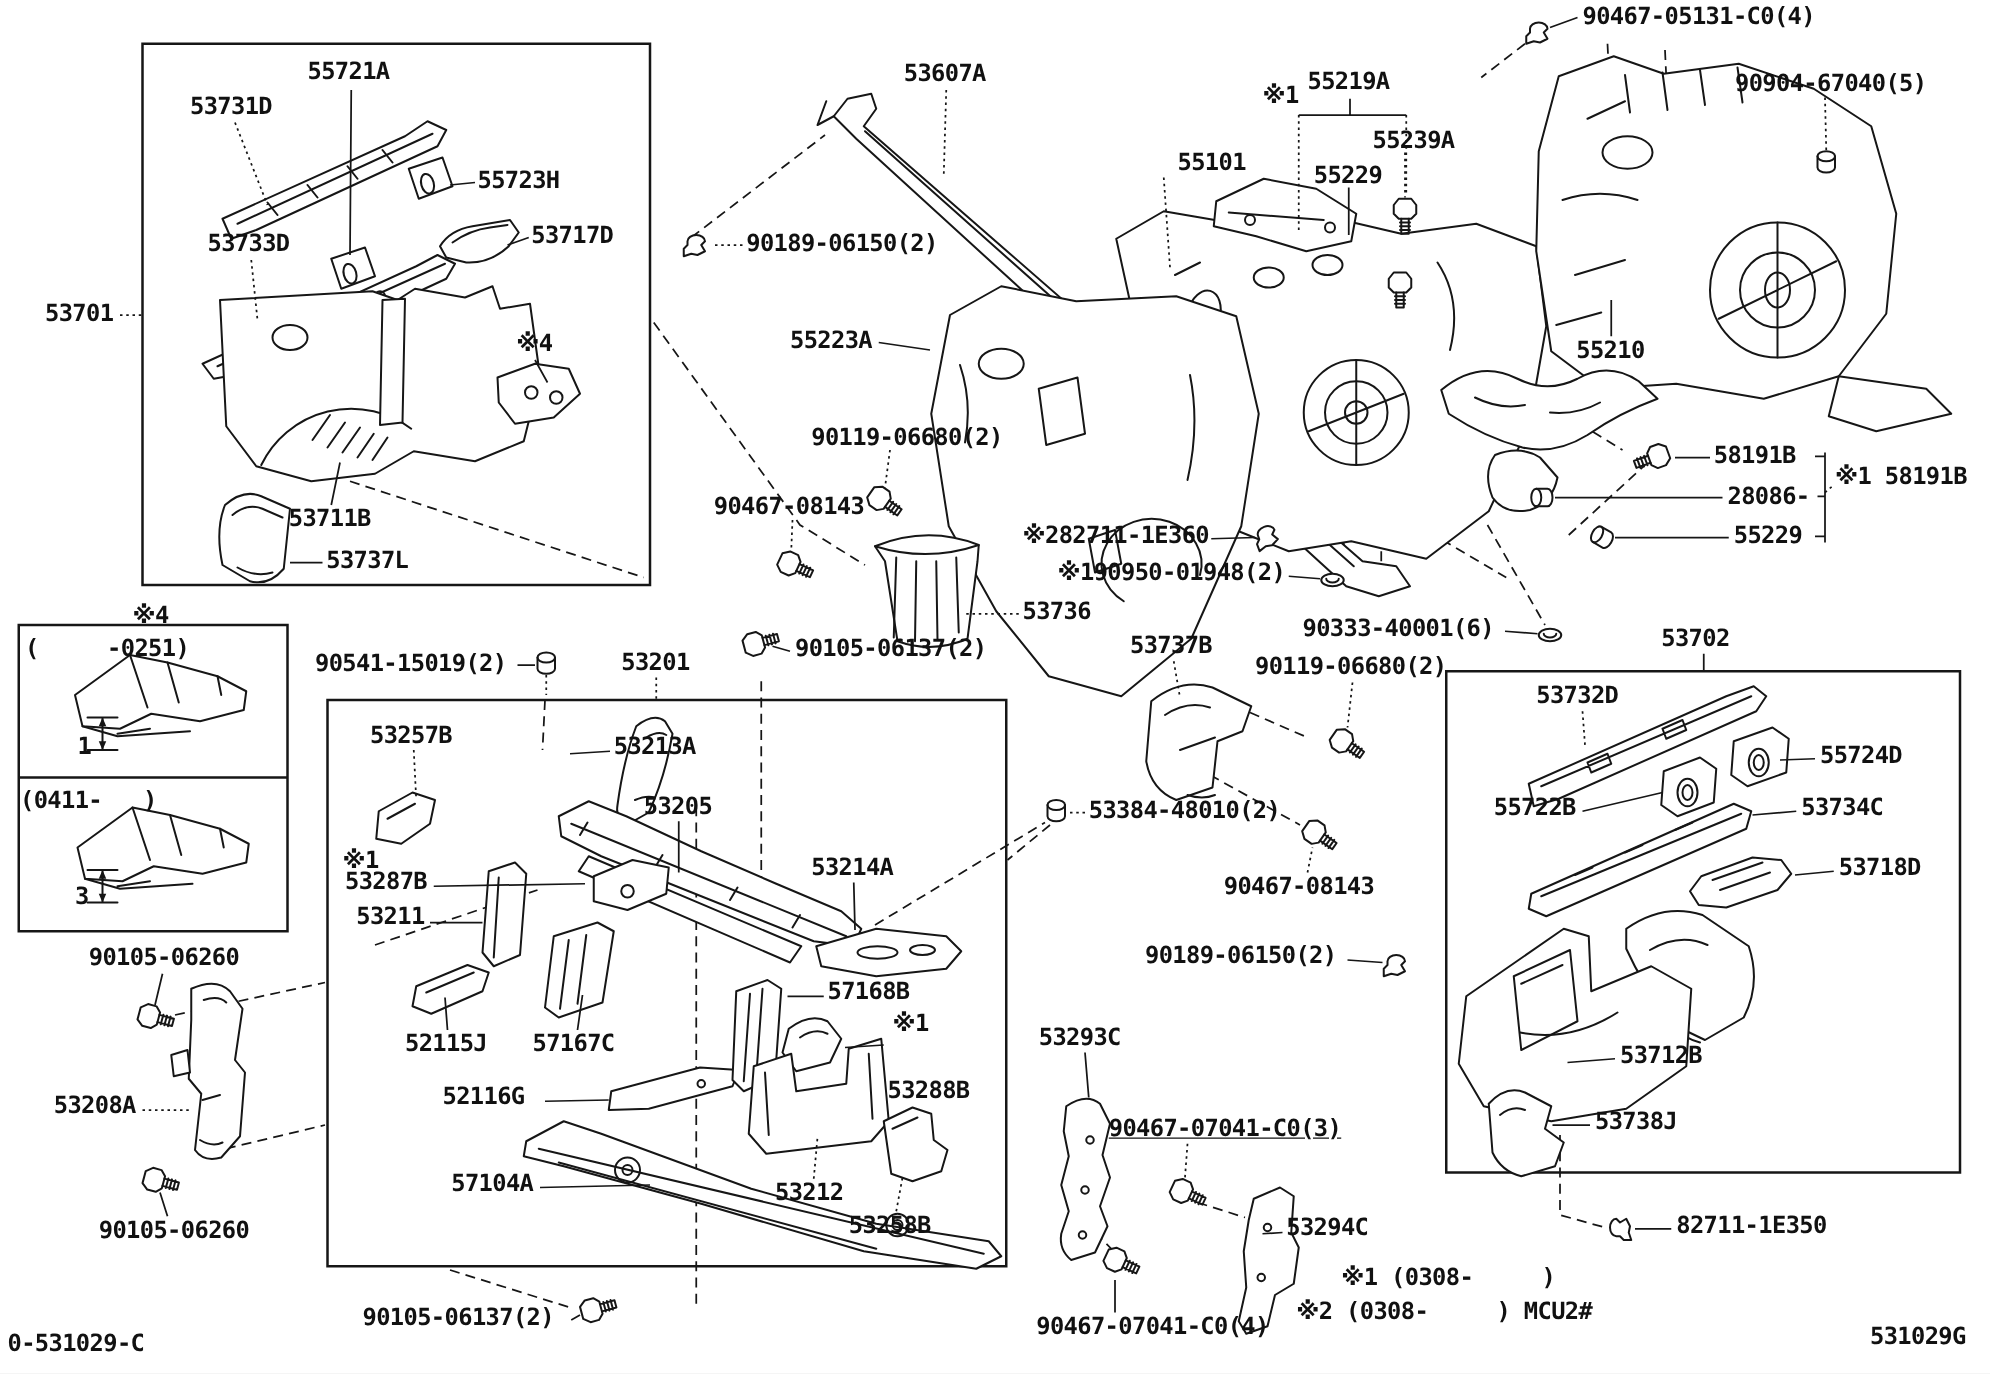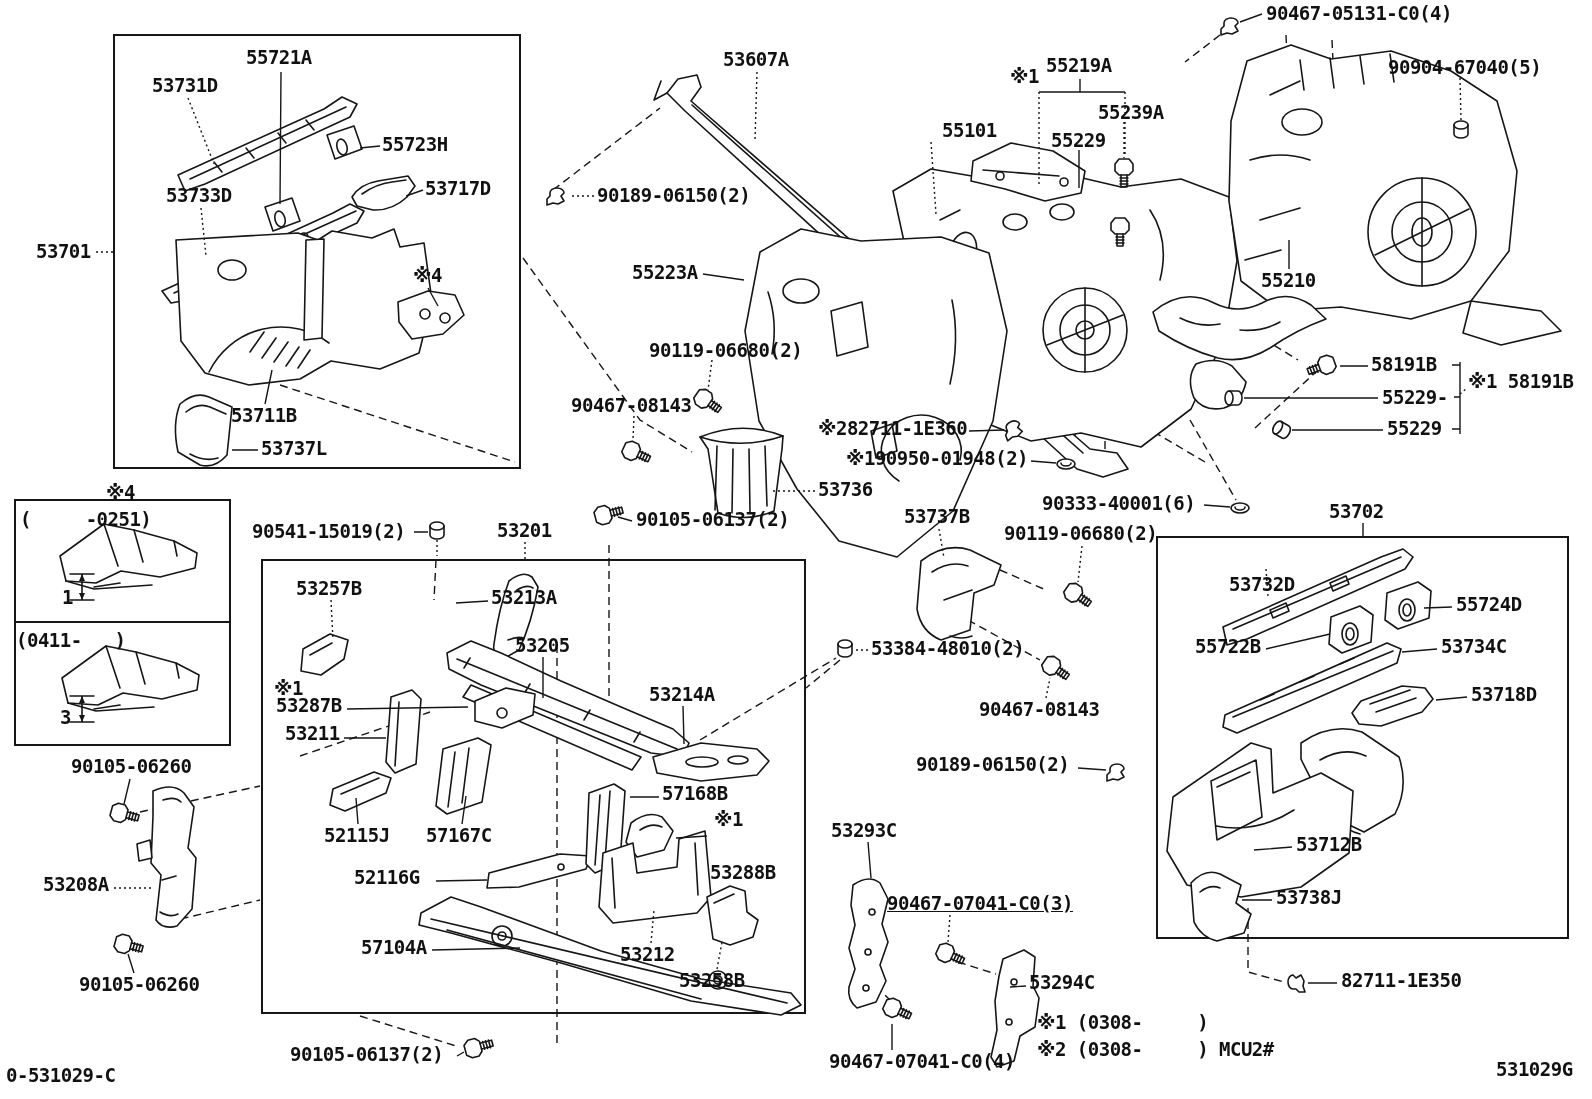--- a/index.html
+++ b/index.html
@@ -317,21 +317,21 @@
       <div class="plabel" style="left: 902px; top: 121px; margin-left: 40px;">55101</div>
       <div class="plabel" style="left: 1010px; top: 67px;">※1</div>
       <div class="plabel" style="left: 1046px; top: 56px;">55219A</div>
       <div class="plabel" style="left: 1098px; top: 103px;">55239A</div>
       <div class="plabel" style="left: 1051px; top: 131px;">55229</div>
       <div class="plabel" style="left: 1266px; top: 4px;">90467-05131-C0(4)</div>
       <div class="plabel" style="left: 1388px; top: 58px;">90904-67040(5)</div>
       <div class="plabel" style="left: 1261px; top: 271px;">55210</div>
       <div class="plabel" style="left: 1371px; top: 355px;">58191B</div>
       <div class="plabel" style="left: 1468px; top: 372px;">※1 58191B</div>
-      <div class="plabel" style="left: 1382px; top: 388px;">55229-</div>
+      <div class="plabel" style="left: 1382px; top: 388px;">28086-</div>
       <div class="plabel" style="left: 1387px; top: 419px;">55229</div>
       <div class="plabel" style="left: 1042px; top: 494px;">90333-40001(6)</div>
       <div class="plabel" style="left: 818px; top: 419px;">※282711-1E360</div>
       <div class="plabel" style="left: 846px; top: 449px;">※190950-01948(2)</div>
       <div class="plabel" style="left: 818px; top: 480px;">53736</div>
       <div class="plabel" style="left: 649px; top: 341px;">90119-06680(2)</div>
       <div class="plabel" style="left: 571px; top: 396px;">90467-08143</div>
       <div class="plabel" style="left: 252px; top: 522px;">90541-15019(2)</div>
       <div class="plabel" style="left: 497px; top: 521px;">53201</div>
       <div class="plabel" style="left: 636px; top: 510px;">90105-06137(2)</div>
@@ -357,25 +357,25 @@
       <div class="plabel" style="left: 290px; top: 1045px;">90105-06137(2)</div>
       <div class="plabel" style="left: 6px; top: 1066px;">0-531029-C</div>
       <div class="plabel" style="left: 904px; top: 507px;">53737B</div>
       <div class="plabel" style="left: 1004px; top: 524px;">90119-06680(2)</div>
       <div class="plabel" style="left: 871px; top: 639px;">53384-48010(2)</div>
       <div class="plabel" style="left: 979px; top: 700px;">90467-08143</div>
       <div class="plabel" style="left: 916px; top: 755px;">90189-06150(2)</div>
       <div class="plabel" style="left: 831px; top: 821px;">53293C</div>
       <div class="plabel" style="left: 887px; top: 894px; text-decoration: underline;">90467-07041-C0(3)</div>
       <div class="plabel" style="left: 1029px; top: 973px;">53294C</div>
-      <div class="plabel" style="left: 1037px; top: 1013px;">※1 (0308-     )</div>
+      <div class="plabel" style="left: 1037px; top: 1013px; padding-left: 36px;">※1 (0308-     )</div>
       <div class="plabel" style="left: 1037px; top: 1040px;">※2 (0308-     ) MCU2#</div>
       <div class="plabel" style="left: 829px; top: 1052px;">90467-07041-C0(4)</div>
       <div class="plabel" style="left: 1329px; top: 502px;">53702</div>
-      <div class="plabel" style="left: 1229px; top: 547px; margin-top: 28px;">53732D</div>
+      <div class="plabel" style="left: 1229px; top: 547px;">53732D</div>
       <div class="plabel" style="left: 1456px; top: 595px;">55724D</div>
       <div class="plabel" style="left: 1195px; top: 637px;">55722B</div>
       <div class="plabel" style="left: 1441px; top: 637px;">53734C</div>
       <div class="plabel" style="left: 1471px; top: 685px;">53718D</div>
       <div class="plabel" style="left: 1296px; top: 835px;">53712B</div>
       <div class="plabel" style="left: 1276px; top: 888px;">53738J</div>
       <div class="plabel" style="left: 1341px; top: 971px;">82711-1E350</div>
       <div class="plabel" style="left: 1496px; top: 1060px;">531029G</div>
     </div>
 

